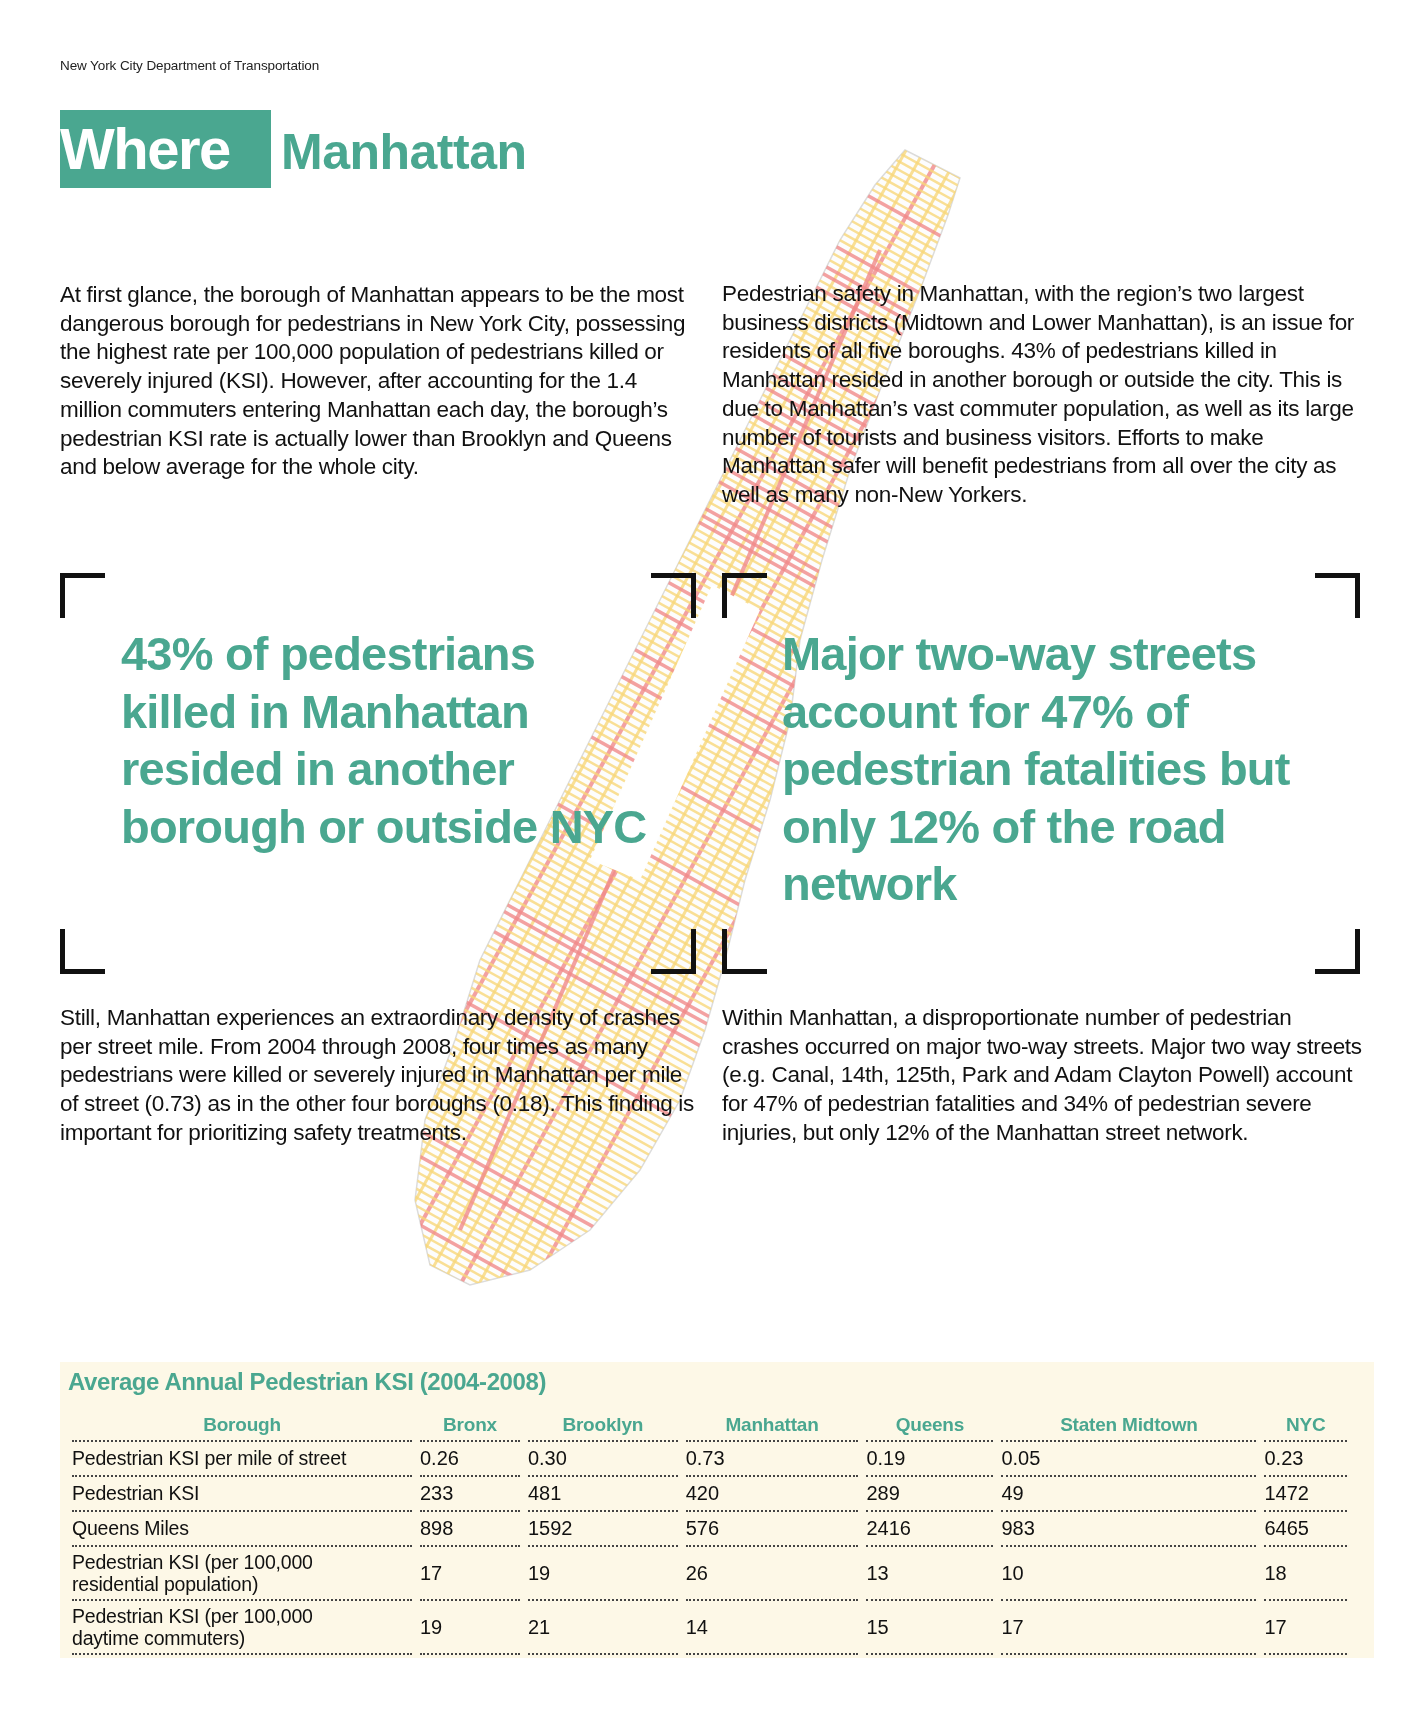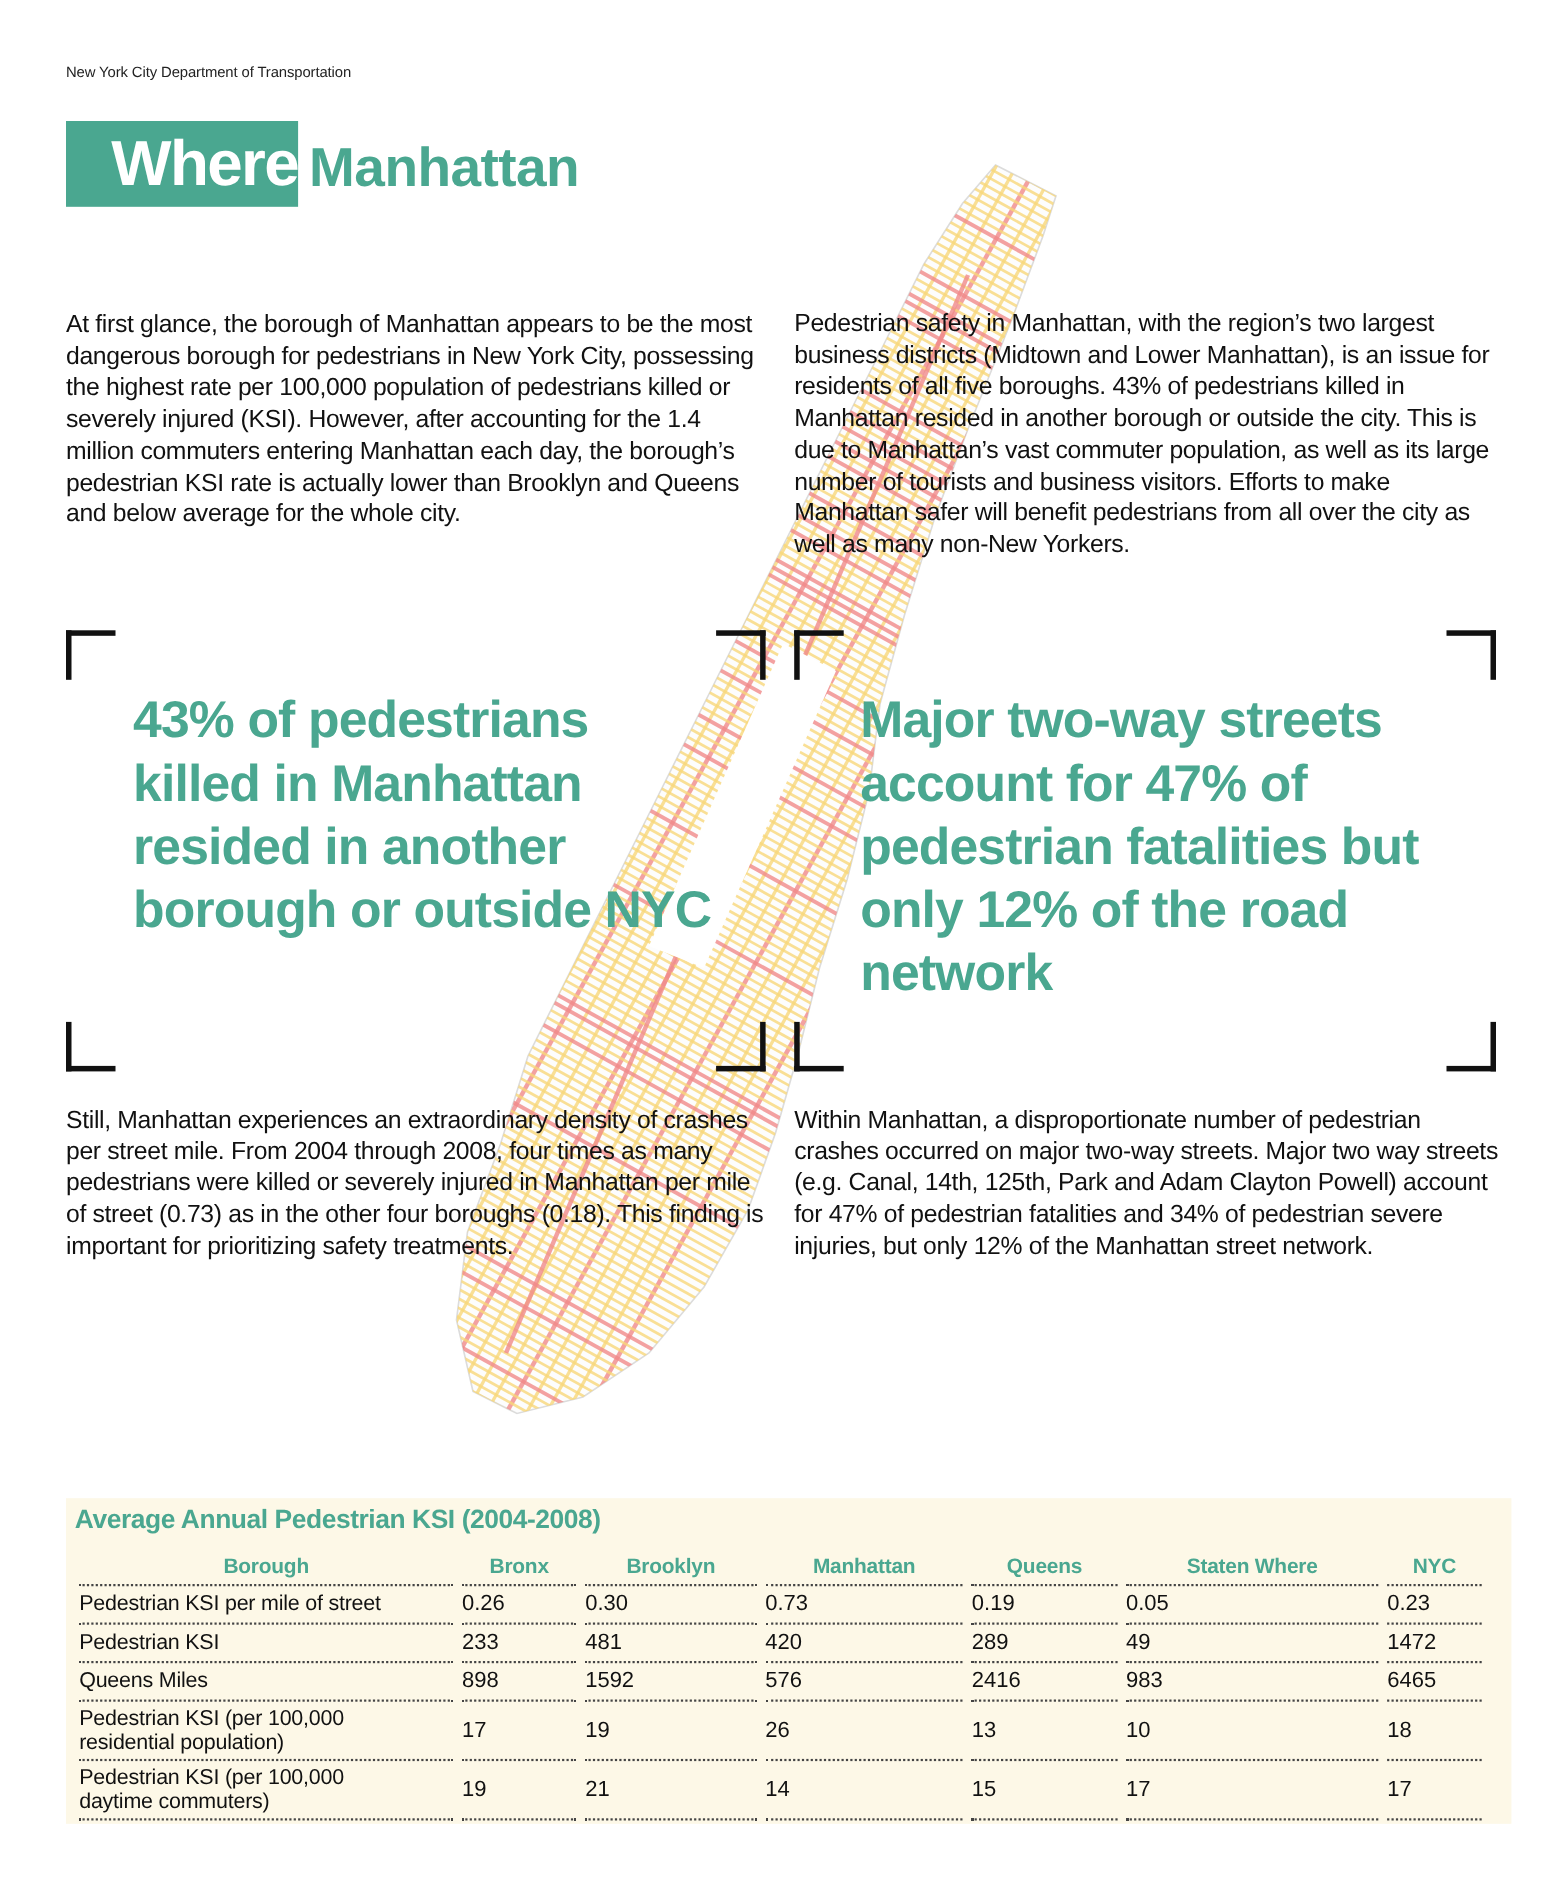--- a/index.html
+++ b/index.html
@@ -1,20 +1,20 @@
 <!DOCTYPE html>
 <html><head>
 <meta charset="utf-8">
 <style>
   html, body { margin:0; padding:0; background:#ffffff; }
   body { width:1414px; height:1710px; position:relative; overflow:hidden;
          font-family:"Liberation Sans", sans-serif; color:#111; }
   .agency { position:absolute; left:60px; top:58px; font-size:13.5px; color:#222; letter-spacing:-0.1px; }
   .title-box { position:absolute; left:60px; top:110px; width:211px; height:78px; background:#4aa790;
-               color:#fff; font-weight:bold; font-size:58px; line-height:78px; text-align:right; letter-spacing:-1.5px; }
+               color:#fff; font-weight:bold; font-size:58px; line-height:78px; text-align:left; letter-spacing:-1.5px; }
   .title-sub { position:absolute; left:281px; top:110px; height:78px; line-height:84px; color:#4aa790;
                font-weight:bold; font-size:50px; letter-spacing:-0.5px; }
   #map { position:absolute; left:0; top:0; width:1414px; height:1710px; pointer-events:none; }
   .para { position:absolute; font-size:22.5px; line-height:28.7px; letter-spacing:-0.3px; color:#111; z-index:2; }
   .p1 { left:60px; top:281px; width:640px; }
   .p2 { left:722px; top:280px; width:640px; }
   .p3 { left:60px; top:1004px; width:640px; }
   .p4 { left:722px; top:1004px; width:640px; }
   .bracket { position:absolute; width:40px; height:40px; border-color:#111; border-style:solid; border-width:0; z-index:2; }
   .tl { border-top-width:5px; border-left-width:5px; }
@@ -283,21 +283,21 @@
         <col>
         <col>
       </colgroup>
     <thead>
       <tr>
         <th>Borough</th>
         <th>Bronx</th>
         <th>Brooklyn</th>
         <th>Manhattan</th>
         <th>Queens</th>
-        <th>Staten Where</th>
+        <th>Staten Midtown</th>
         <th>NYC</th>
       </tr>
     </thead>
     <tbody>
       <tr>
         <td class="label">Pedestrian  KSI per mile of street</td>
         <td>0.26</td>
         <td>0.30</td>
         <td>0.73</td>
         <td>0.19</td>

